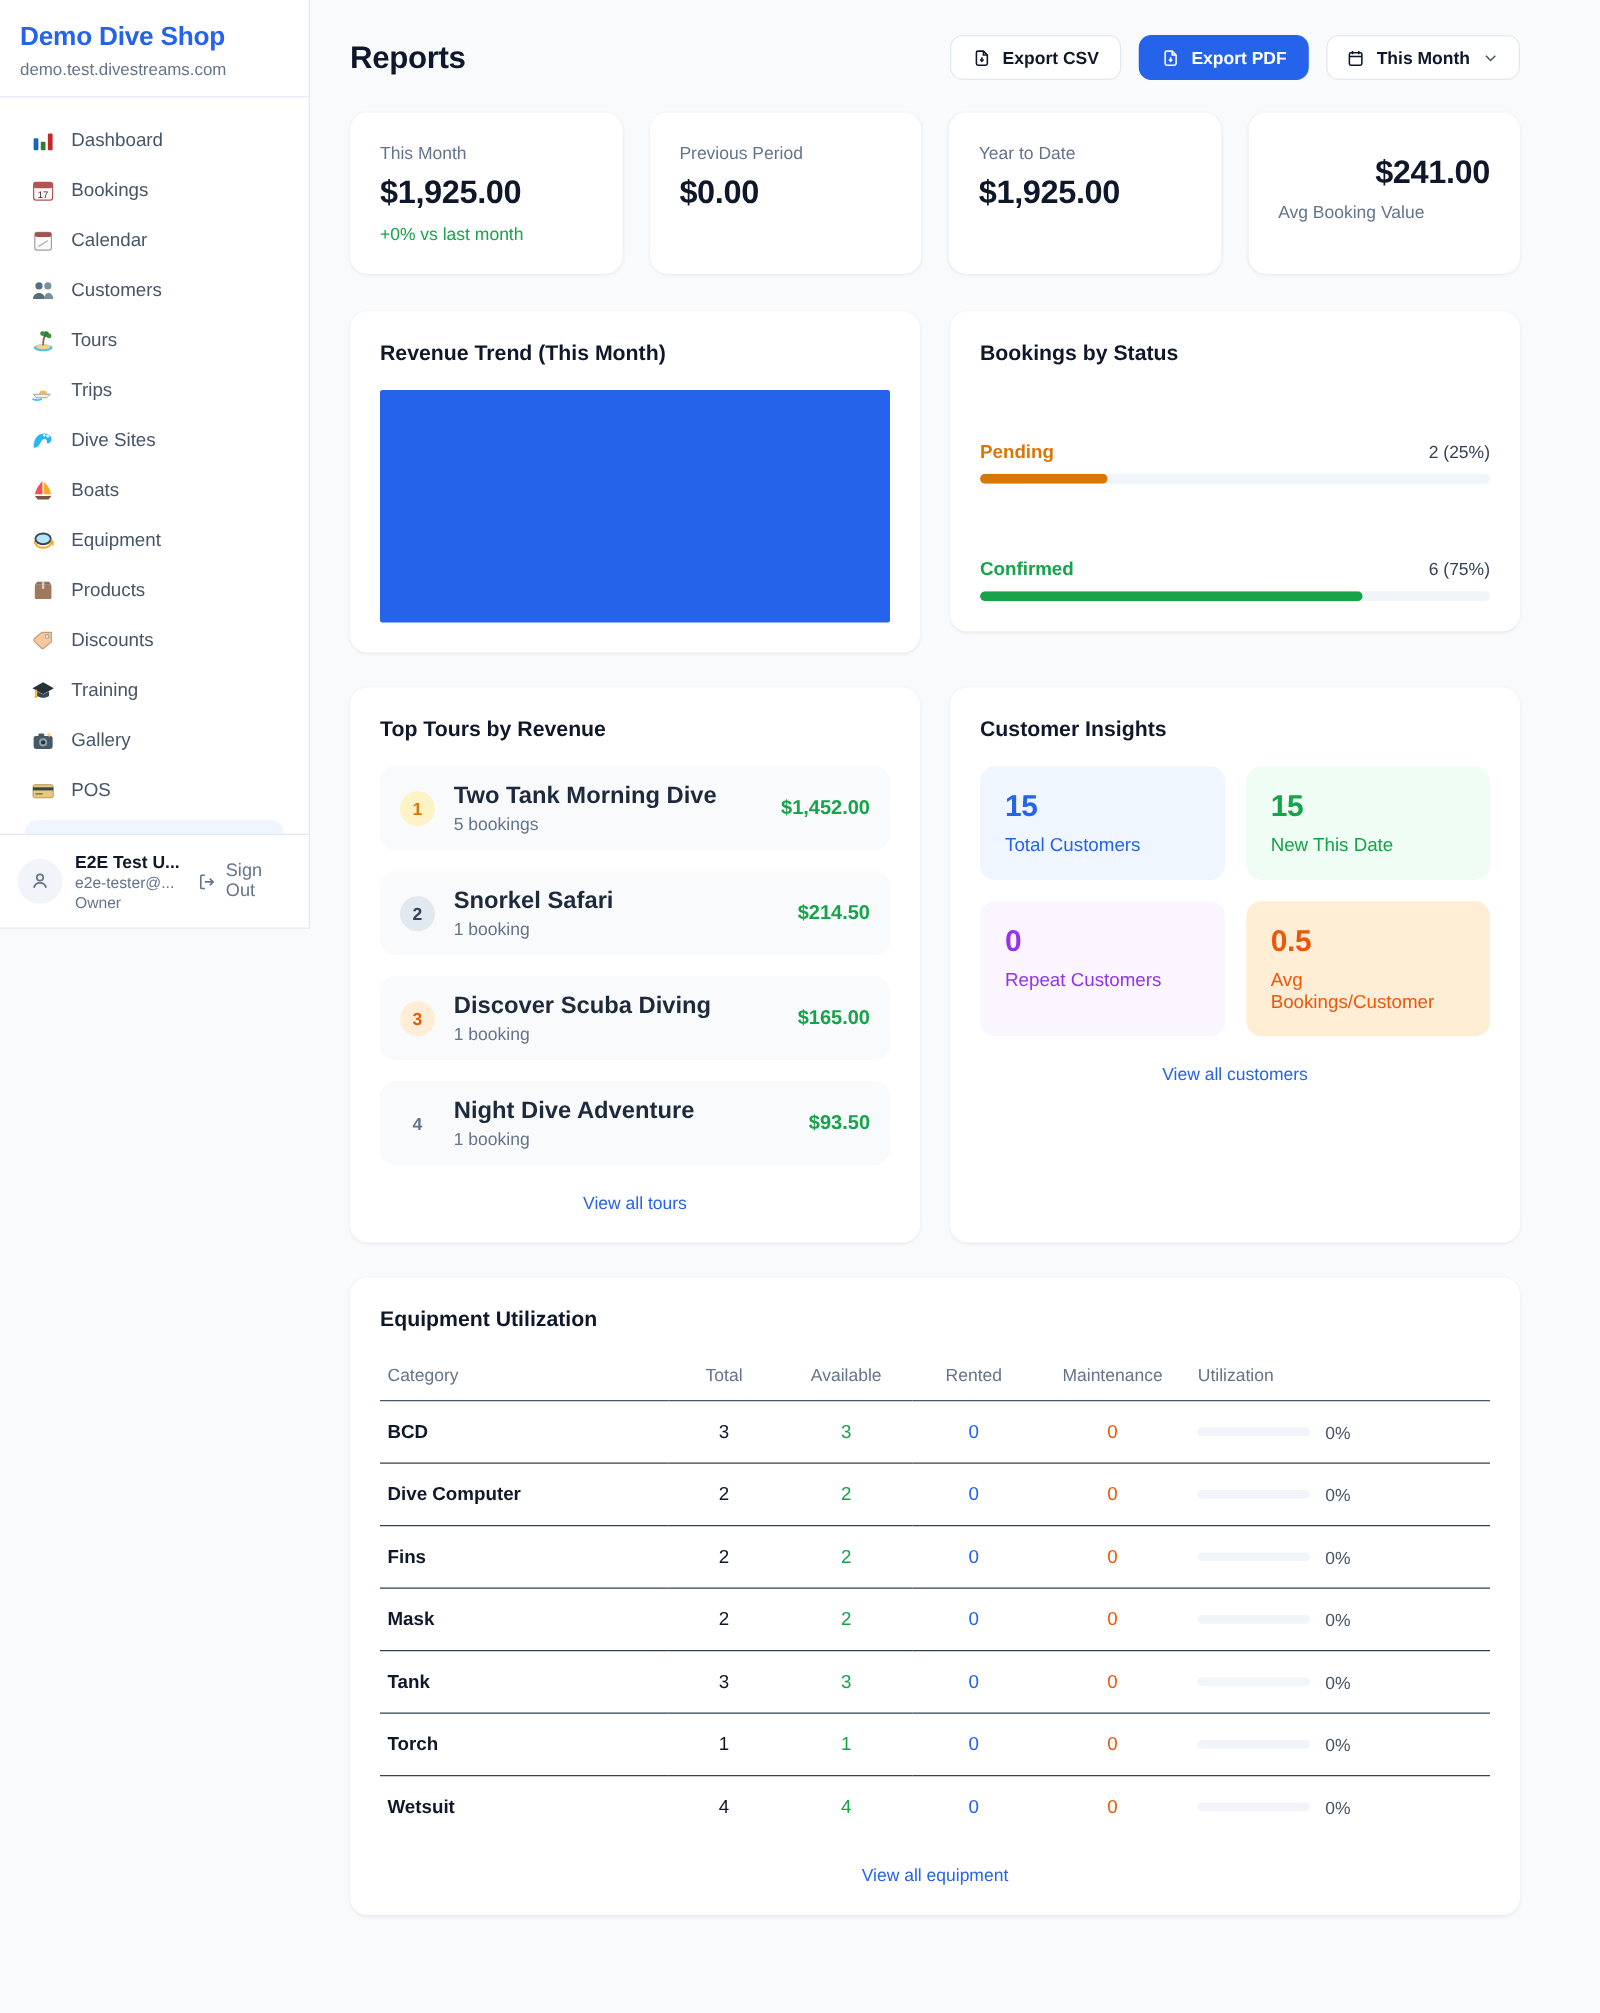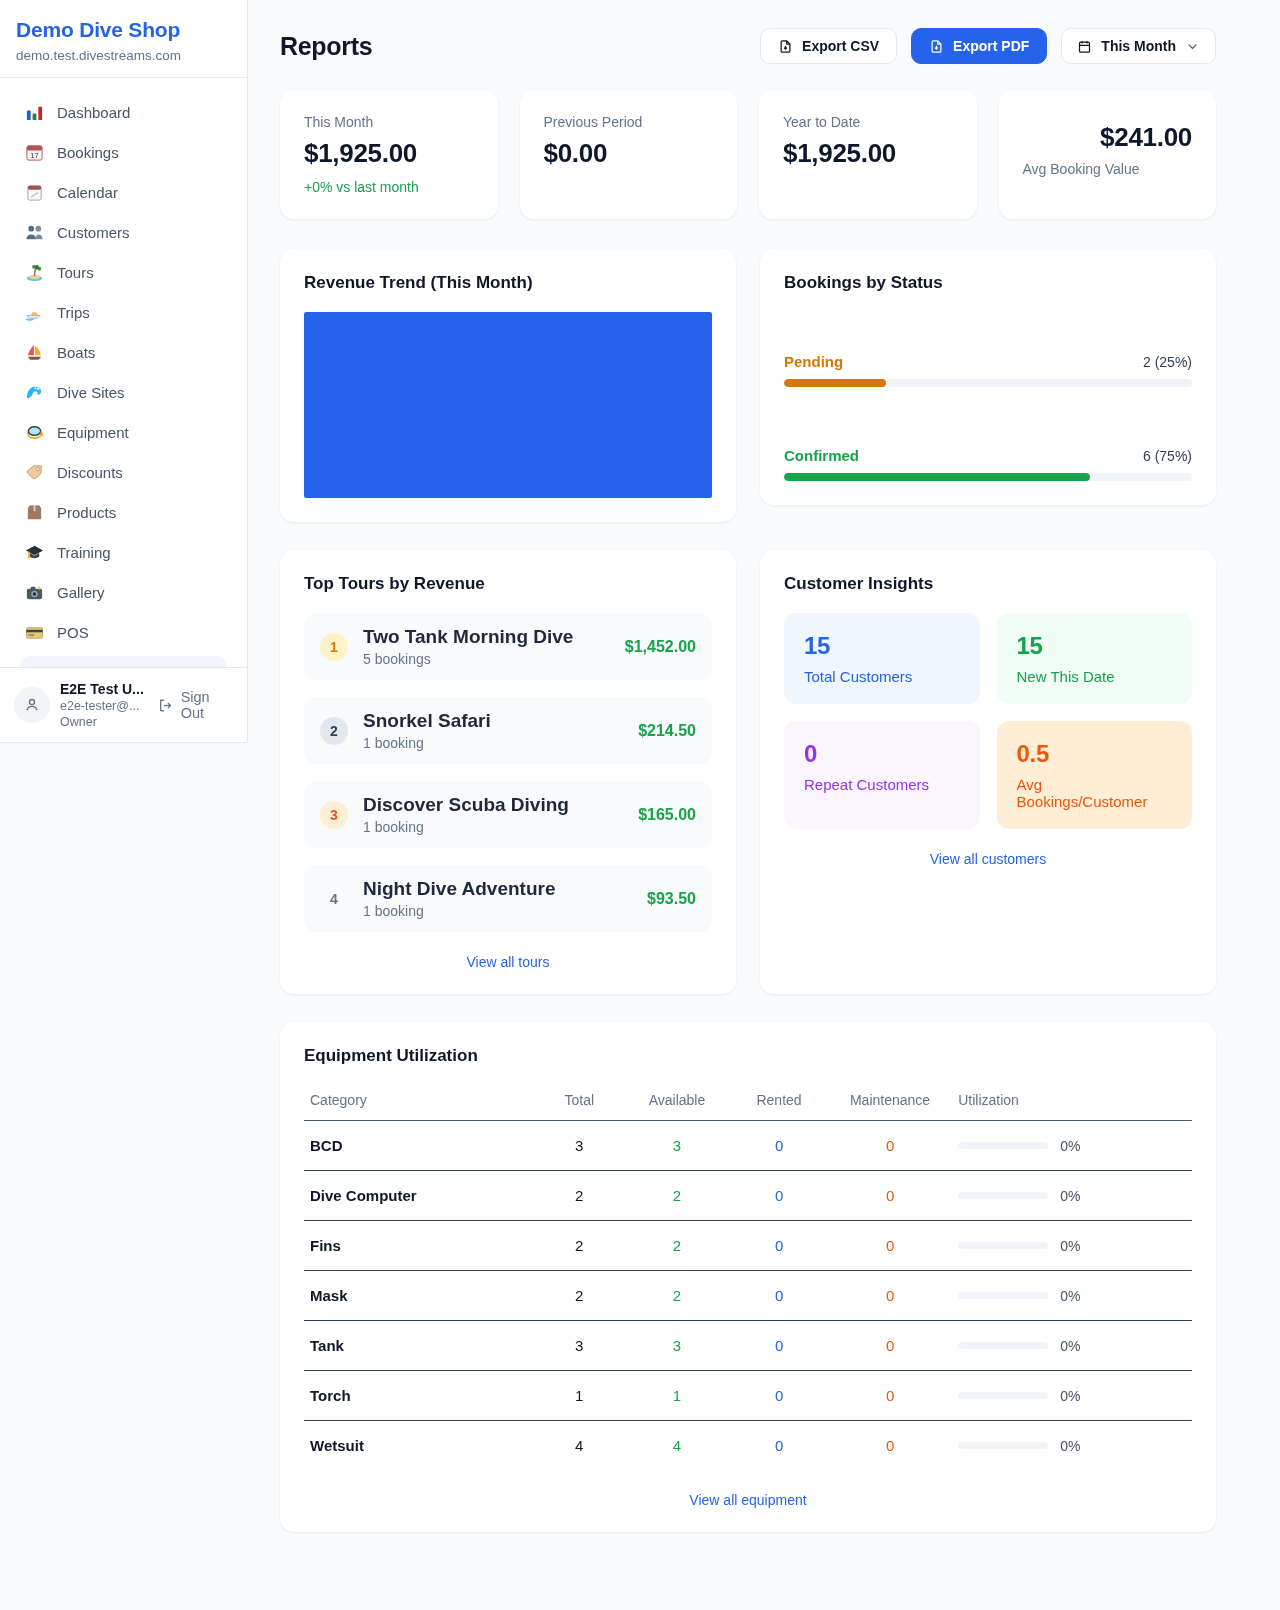--- a/index.html
+++ b/index.html
@@ -179,69 +179,69 @@
               <path d="M6 13l2-3h4l2 3z" fill="#ffb74d"></path>
               <path d="M1 17c3 1.4 5 1.4 8 0" stroke="#4fc3f7" stroke-width="1.6" fill="none"></path>
             </svg>
         </span>
         <span>Trips</span>
       </div>
 
       <div class="nav-item">
         <span class="ico">
           <svg viewBox="0 0 20 20">
+              <path d="M2 16c0-7 3-12 9-12 4 0 6 2 6 5 0 2-2 4-4 3 1-2-1-4-3-3-3 1.5-2 7-8 7z" fill="#29b6f6"></path>
+              <circle cx="14" cy="6" r="1.4" fill="#e1f5fe"></circle>
+              <circle cx="11" cy="5.5" r="1" fill="#e1f5fe"></circle>
+            </svg>
+        </span>
+        <span>Dive Sites</span>
+      </div>
+
+      <div class="nav-item">
+        <span class="ico">
+          <svg viewBox="0 0 20 20">
               <path d="M9.4 2v11H3c1-4 3.5-8.5 6.4-11z" fill="#ef5350"></path>
               <path d="M10.6 3v10h6c-.6-4-3-8-6-10z" fill="#ffa726"></path>
               <path d="M3 14.5h14l-2.5 3h-9z" fill="#795548"></path>
             </svg>
         </span>
         <span>Boats</span>
       </div>
 
       <div class="nav-item">
         <span class="ico">
           <svg viewBox="0 0 20 20">
-              <path d="M2 16c0-7 3-12 9-12 4 0 6 2 6 5 0 2-2 4-4 3 1-2-1-4-3-3-3 1.5-2 7-8 7z" fill="#29b6f6"></path>
-              <circle cx="14" cy="6" r="1.4" fill="#e1f5fe"></circle>
-              <circle cx="11" cy="5.5" r="1" fill="#e1f5fe"></circle>
-            </svg>
-        </span>
-        <span>Dive Sites</span>
-      </div>
-
-      <div class="nav-item">
-        <span class="ico">
-          <svg viewBox="0 0 20 20">
               <path d="M3 10c0 4 3 6 7 6s7-2 7-6" stroke="#f9a825" stroke-width="1.8" fill="none"></path>
               <ellipse cx="10" cy="8.5" rx="6.5" ry="4.5" fill="#b3e5fc" stroke="#37474f" stroke-width="1.6"></ellipse>
               <path d="M16.5 9c1.5 1 2 3 1.2 5" stroke="#f9a825" stroke-width="1.6" fill="none"></path>
             </svg>
         </span>
         <span>Equipment</span>
       </div>
 
       <div class="nav-item">
         <span class="ico">
           <svg viewBox="0 0 20 20">
-              <path d="M3 8l6-5h8v8l-6 5a2 2 0 0 1-2.8 0L3 11a2 2 0 0 1 0-3z" fill="#f6c89f" stroke="#c99b6f" stroke-width="1"></path>
-              <circle cx="13.5" cy="6.5" r="1.5" fill="#fff" stroke="#9e9e9e"></circle>
-            </svg>
-        </span>
-        <span>Discounts</span>
-      </div>
-
-      <div class="nav-item">
-        <span class="ico">
-          <svg viewBox="0 0 20 20">
               <rect x="3" y="5" width="14" height="12" rx="1" fill="#a1785c"></rect>
               <path d="M3 5l2-2.5h10L17 5z" fill="#8d6e63"></path>
               <rect x="9" y="2.5" width="2" height="6" fill="#d7ccc8"></rect>
             </svg>
         </span>
         <span>Products</span>
+      </div>
+
+      <div class="nav-item">
+        <span class="ico">
+          <svg viewBox="0 0 20 20">
+              <path d="M3 8l6-5h8v8l-6 5a2 2 0 0 1-2.8 0L3 11a2 2 0 0 1 0-3z" fill="#f6c89f" stroke="#c99b6f" stroke-width="1"></path>
+              <circle cx="13.5" cy="6.5" r="1.5" fill="#fff" stroke="#9e9e9e"></circle>
+            </svg>
+        </span>
+        <span>Discounts</span>
       </div>
 
       <div class="nav-item">
         <span class="ico">
           <svg viewBox="0 0 20 20">
               <path d="M10 3L19 8l-9 5L1 8z" fill="#263238"></path>
               <path d="M5 10.5v4c2.8 2 7.2 2 10 0v-4l-5 2.8z" fill="#37474f"></path>
               <path d="M4 9v5" stroke="#f9a825" stroke-width="1.4"></path>
               <circle cx="4" cy="15" r="1.2" fill="#f9a825"></circle>
             </svg>

